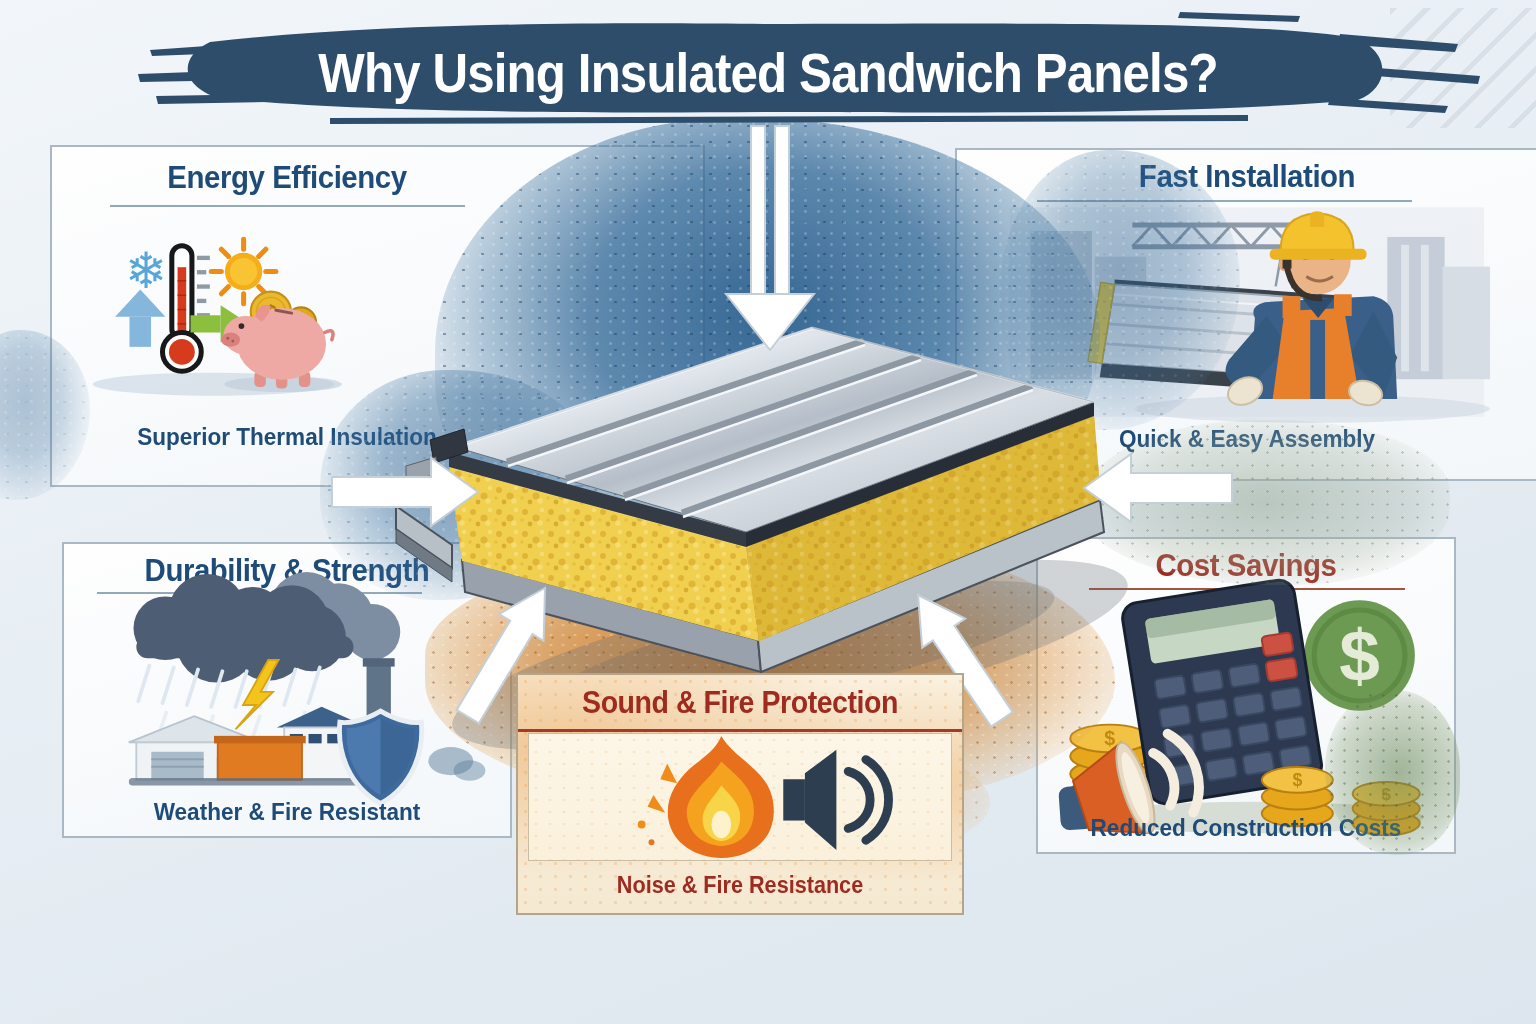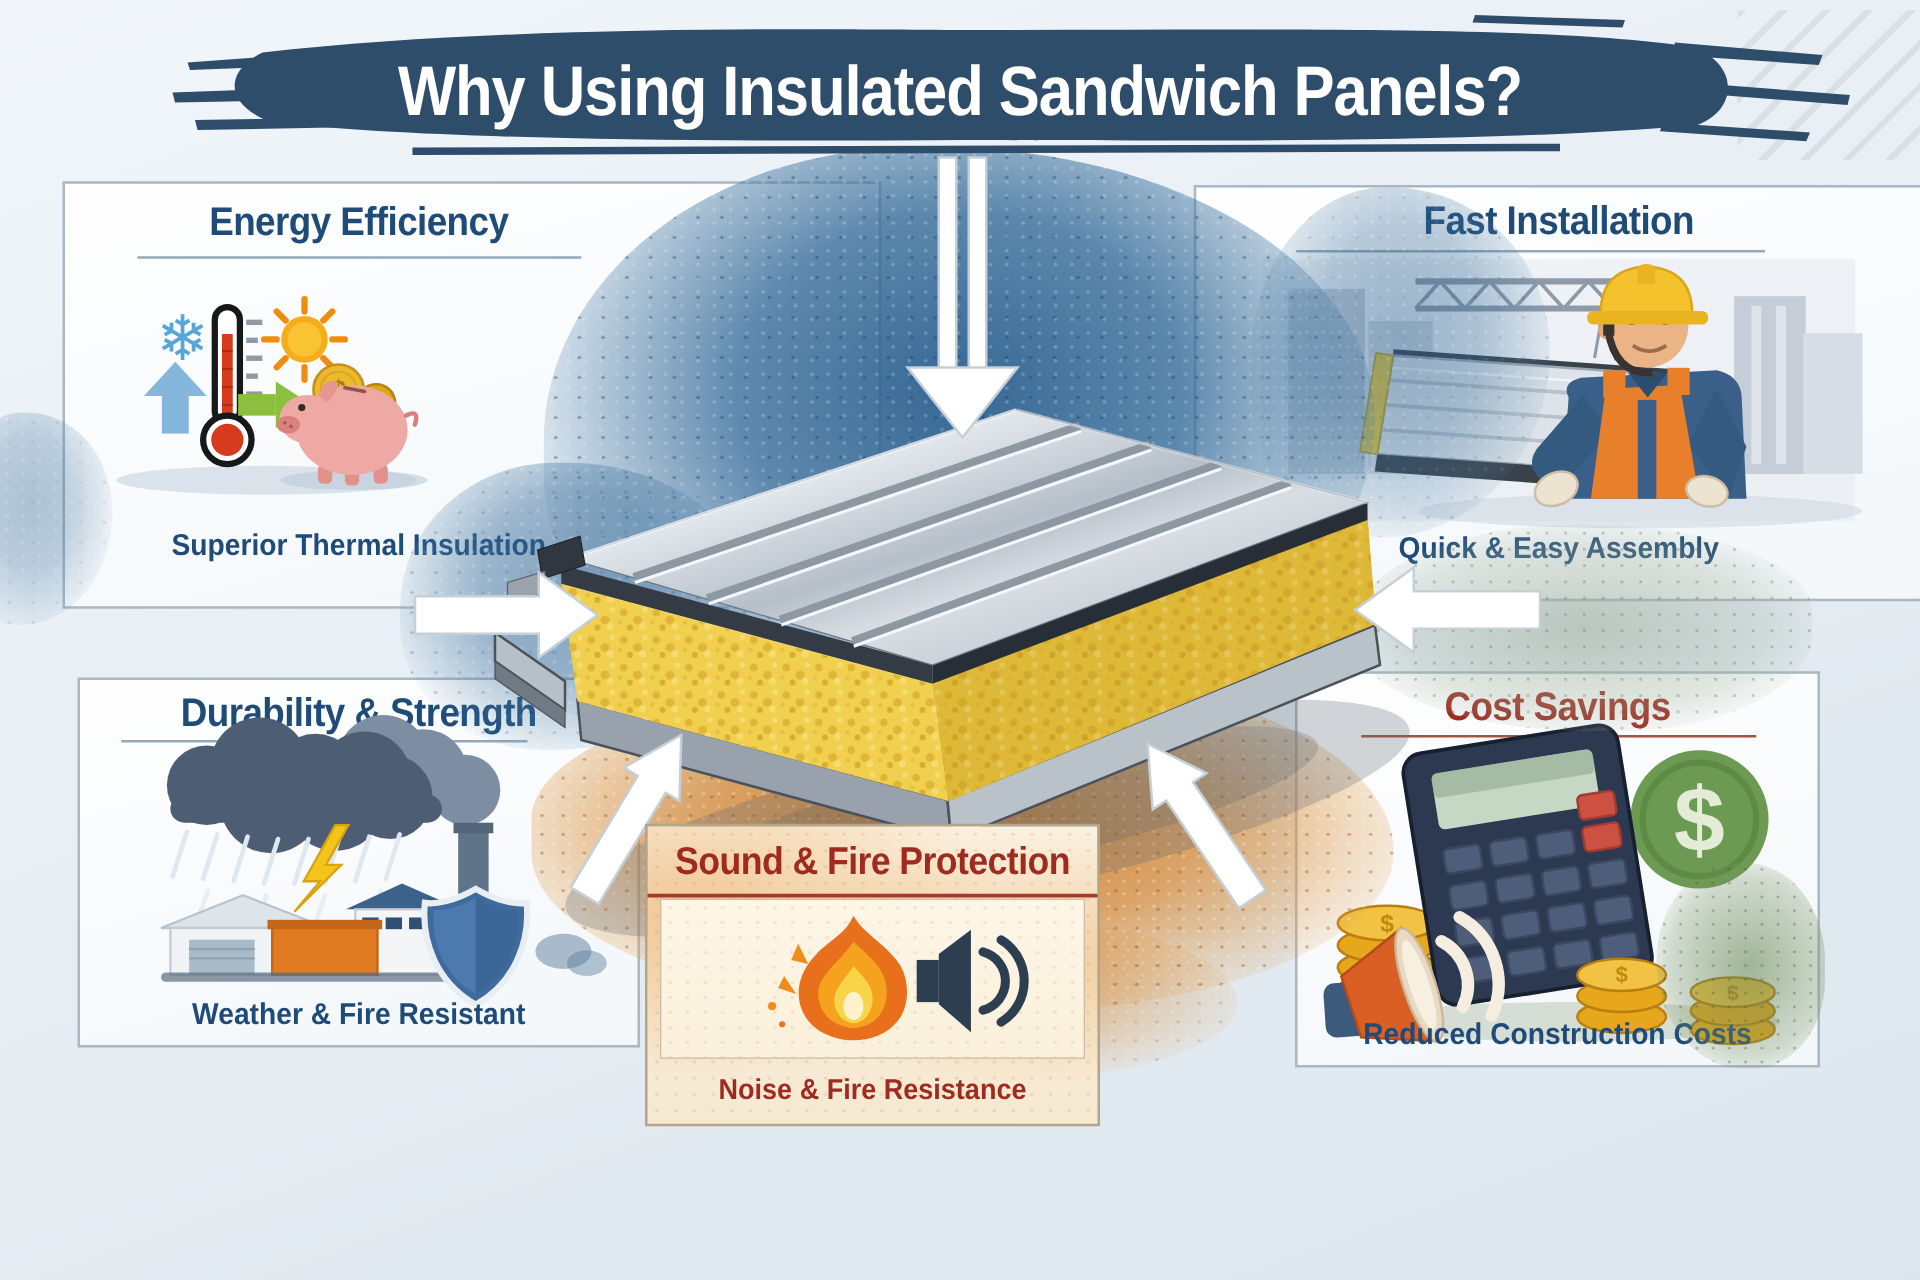--- a/index.html
+++ b/index.html
@@ -416,21 +416,21 @@
       </g>
       <g transform="translate(545,588) rotate(31)">
         <polygon points="0,0 -26,46 -13,46 -13,150 13,150 13,46 26,46"></polygon>
       </g>
       <g transform="translate(918,595) rotate(-34)">
         <polygon points="0,0 -26,46 -13,46 -13,150 13,150 13,46 26,46"></polygon>
       </g>
     </g>
   </svg>
 
-  <div class="box sfp" style="left:516px;top:659px;width:364px;height:242px;">
+  <div class="box sfp" style="left:516px;top:673px;width:448px;height:242px;">
     <div class="heading h-red" style="top:10px;font-size:31px;">Sound &amp; Fire Protection</div>
     <div class="rule" style="top:54px;left:0;right:0;width:auto;height:3px;background:#a5392c;"></div>
     <div class="sfp-inner"></div>
     <svg class="boxsvg" viewBox="0 0 448 242">
       <g>
         <polygon points="150,90 160,110 143,106" fill="#ef8c1a"></polygon>
         <polygon points="136,122 148,140 130,134" fill="#ef8c1a"></polygon>
         <circle cx="124" cy="152" r="4" fill="#ef8c1a"></circle>
           <circle cx="134" cy="170" r="3" fill="#e8721f"></circle>
         <path d="M205,62 C215,80 240,92 252,112 C262,130 260,155 248,168 C238,180 222,186 205,186 C180,186 155,172 151,146 C148,124 160,108 172,96 C186,84 198,78 205,62 Z" fill="#e8701c"></path>

